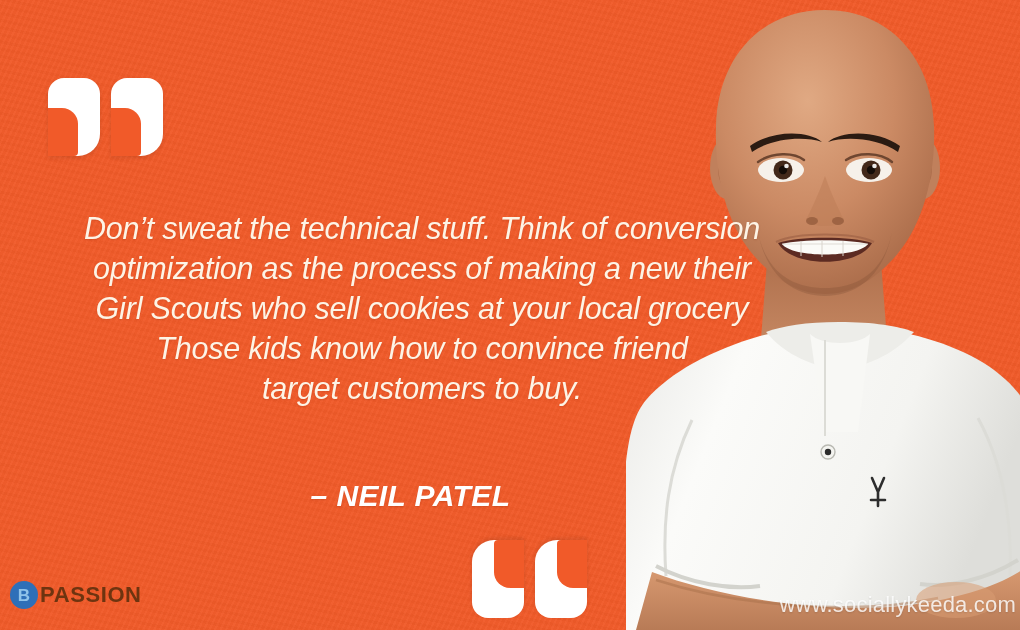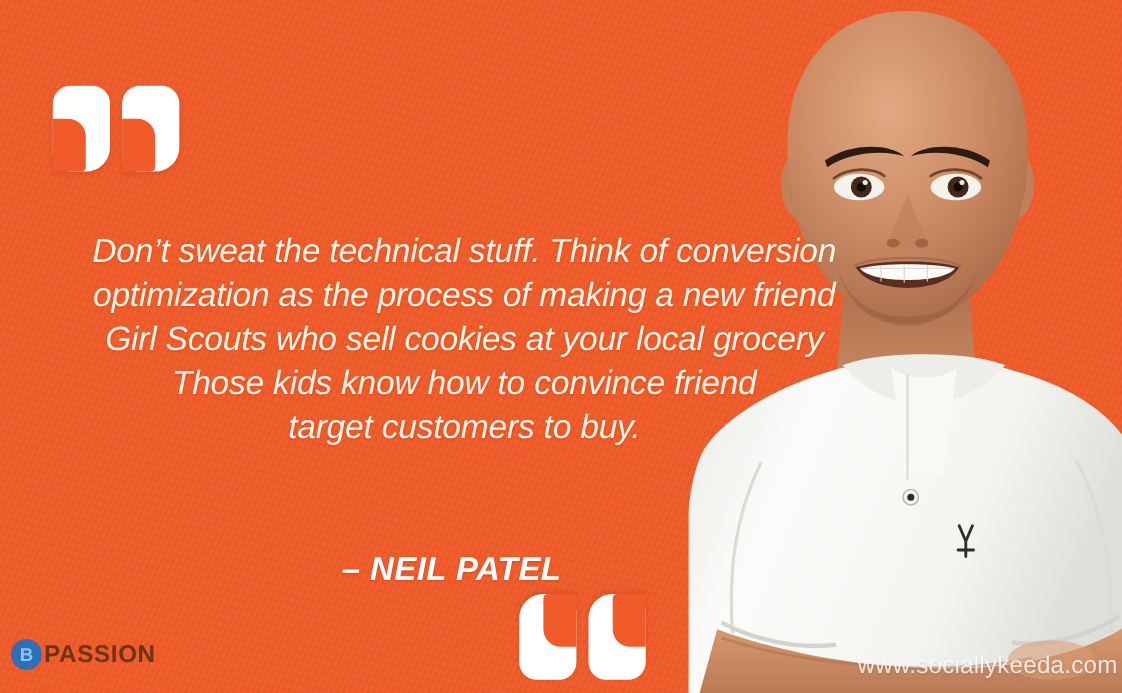--- a/index.html
+++ b/index.html
@@ -75,21 +75,21 @@
     font-size:30.5px;
     line-height:40px;
     font-style:italic;
     font-weight:500;
     color:#FDF4E6;
     letter-spacing:-0.2px;
     white-space:nowrap;
     text-shadow:0 1px 2px rgba(120,30,0,.18);
   }
   .attribution{
-    position:absolute; left:0; top:501px; width:748px;
+    position:absolute; left:0; top:479px; width:748px;
     z-index:5;
     text-align:center;
     padding-left:73px;
     font-size:30px;
     font-style:italic;
     font-weight:800;
     letter-spacing:0.4px;
     color:#FFFFFF;
     text-shadow:0 1px 2px rgba(120,30,0,.22);
   }
@@ -232,21 +232,21 @@
   </div>
 
 
   <div class="quote-open">
     <div class="qmark"></div>
     <div class="qmark"></div>
   </div>
 
   <div class="quote-block">
     <div class="quote-line">Don’t sweat the technical stuff. Think of conversion</div>
-    <div class="quote-line">optimization as the process of making a new friend</div>
+    <div class="quote-line">optimization as the process of making a new their</div>
     <div class="quote-line">Girl Scouts who sell cookies at your local grocery</div>
     <div class="quote-line">Those kids know how to convince friend</div>
     <div class="quote-line">target customers to buy.</div>
   </div>
 
   <div class="attribution">– NEIL PATEL</div>
 
   <div class="quote-close">
     <div class="qmark"></div>
     <div class="qmark"></div>

